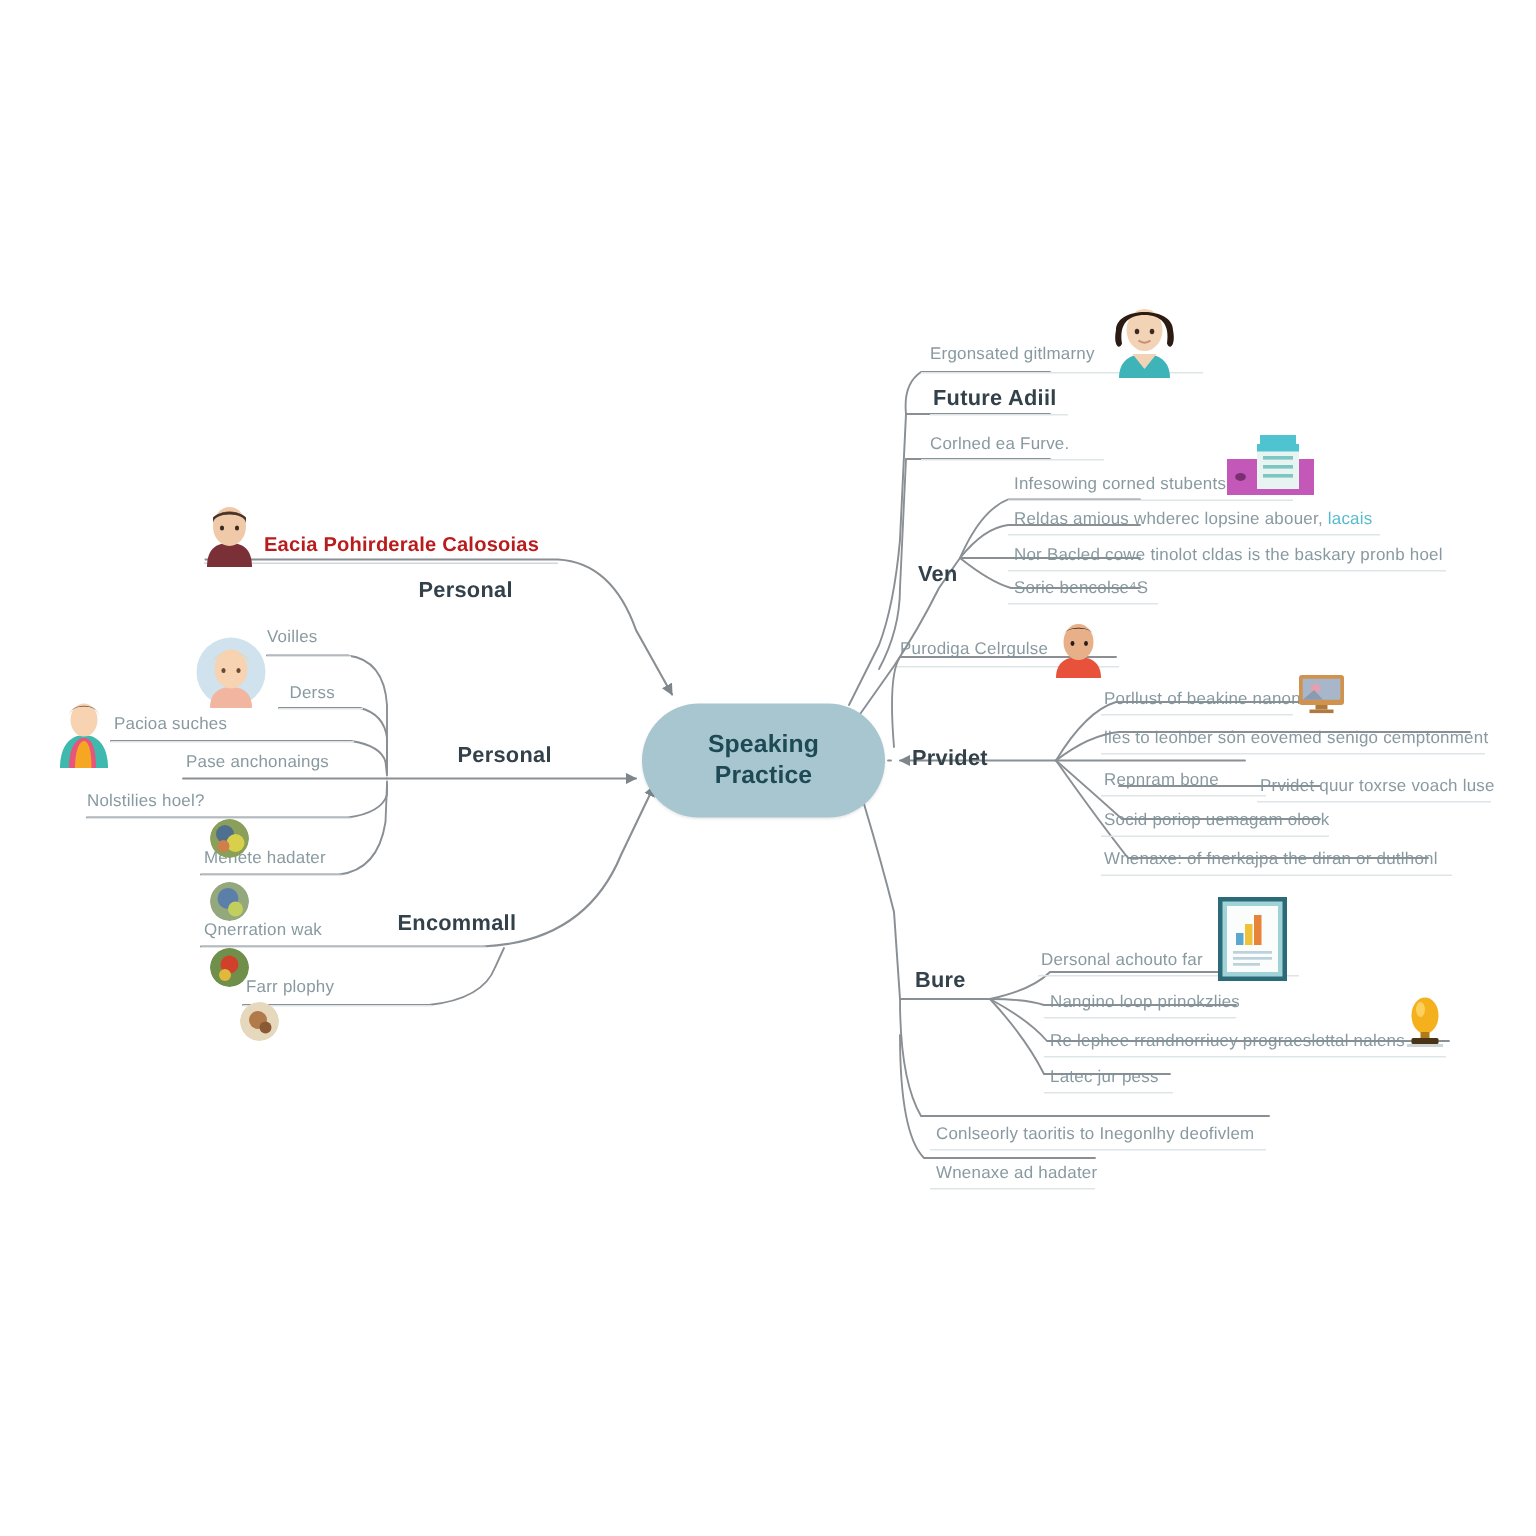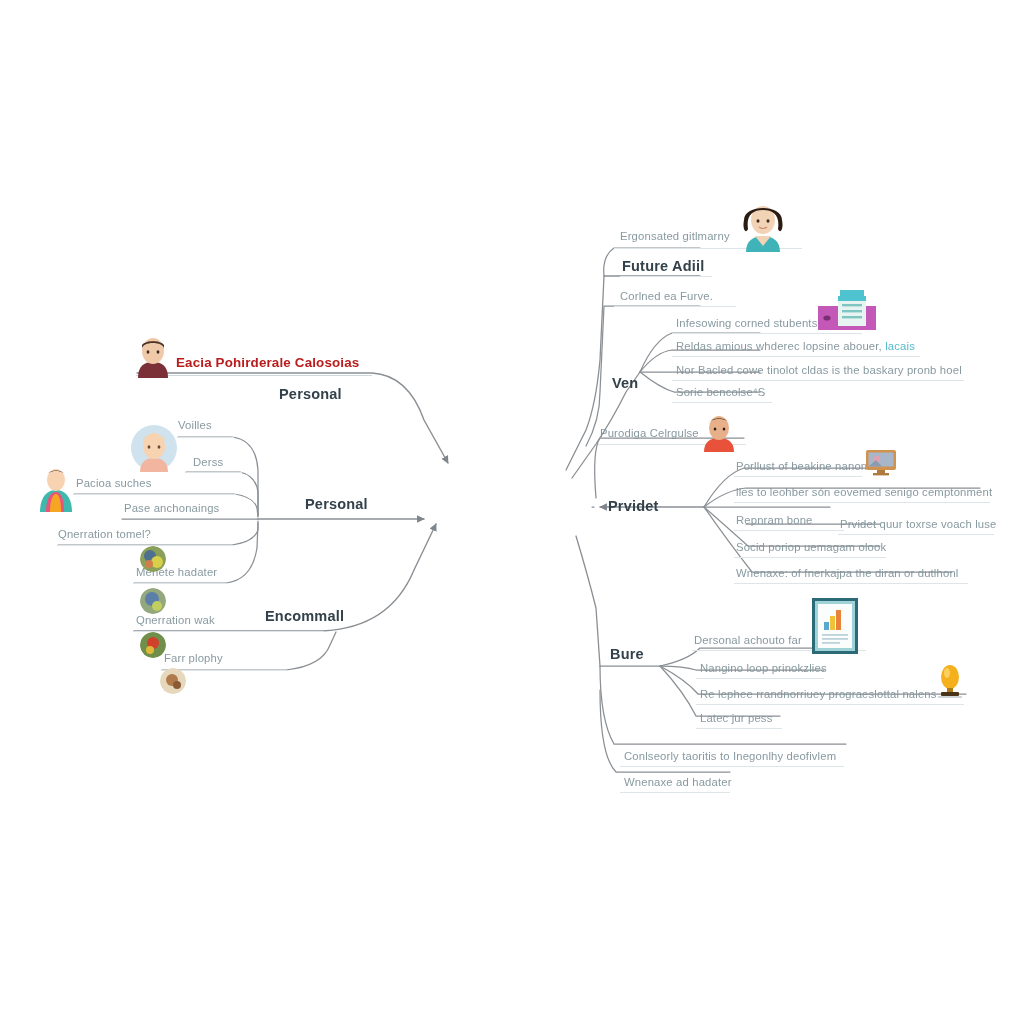--- a/index.html
+++ b/index.html
@@ -124,20 +124,26 @@
       <path d="M660,666 Q684,666 696,670 L824,670"></path>
       <path d="M600,666 L660,666"></path>
       <path d="M660,666 Q686,680 698,694 L966,694"></path>
       <path d="M660,666 Q684,692 696,716 L780,716"></path>
 
       <path d="M600,666 Q600,720 614,744 L846,744"></path>
       <path d="M600,690 Q600,756 616,772 L730,772"></path>
     </g>
   </svg>
 
+  <div class="center-node">
+    <div class="ctext">
+      <span>Speaking</span><br>
+      <span>Practice</span>
+    </div>
+  </div>
 
   <div class="branch-label" style="left:279px;top:386px;">Personal</div>
   <div class="branch-label" style="left:305px;top:496px;">Personal</div>
   <div class="branch-label" style="left:265px;top:608px;">Encommall</div>
   <div class="branch-label" style="left:622px;top:258px;">Future Adiil</div>
   <div class="branch-label" style="left:612px;top:375px;">Ven</div>
   <div class="branch-label" style="left:608px;top:498px;">Prvidet</div>
   <div class="branch-label" style="left:610px;top:646px;">Bure</div>
 
   <div class="leaf bold" style="left:176px;top:355px;">Eacia Pohirderale Calosoias</div>
@@ -147,21 +153,21 @@
   <div class="rule soft" style="left:178px;top:437px;width:56px;"></div>
 
   <div class="leaf" style="left:182px;top:456px;margin-left:11px;">Derss</div>
   <div class="rule soft" style="left:186px;top:472px;width:56px;"></div>
 
   <div class="leaf" style="left:76px;top:477px;">Pacioa suches</div>
   <div class="rule soft" style="left:74px;top:494px;width:162px;"></div>
 
   <div class="leaf" style="left:124px;top:502px;">Pase anchonaings</div>
 
-  <div class="leaf" style="left:58px;top:528px;">Qnerration tomel?</div>
+  <div class="leaf" style="left:58px;top:528px;">Nolstilies hoel?</div>
   <div class="rule soft" style="left:58px;top:545px;width:176px;"></div>
 
   <div class="leaf" style="left:136px;top:566px;">Menete hadater</div>
   <div class="rule soft" style="left:134px;top:583px;width:94px;"></div>
 
   <div class="leaf" style="left:136px;top:614px;">Qnerration wak</div>
   <div class="rule soft" style="left:134px;top:631px;width:190px;"></div>
 
   <div class="leaf" style="left:164px;top:652px;">Farr plophy</div>
   <div class="rule soft" style="left:162px;top:670px;width:126px;"></div>

